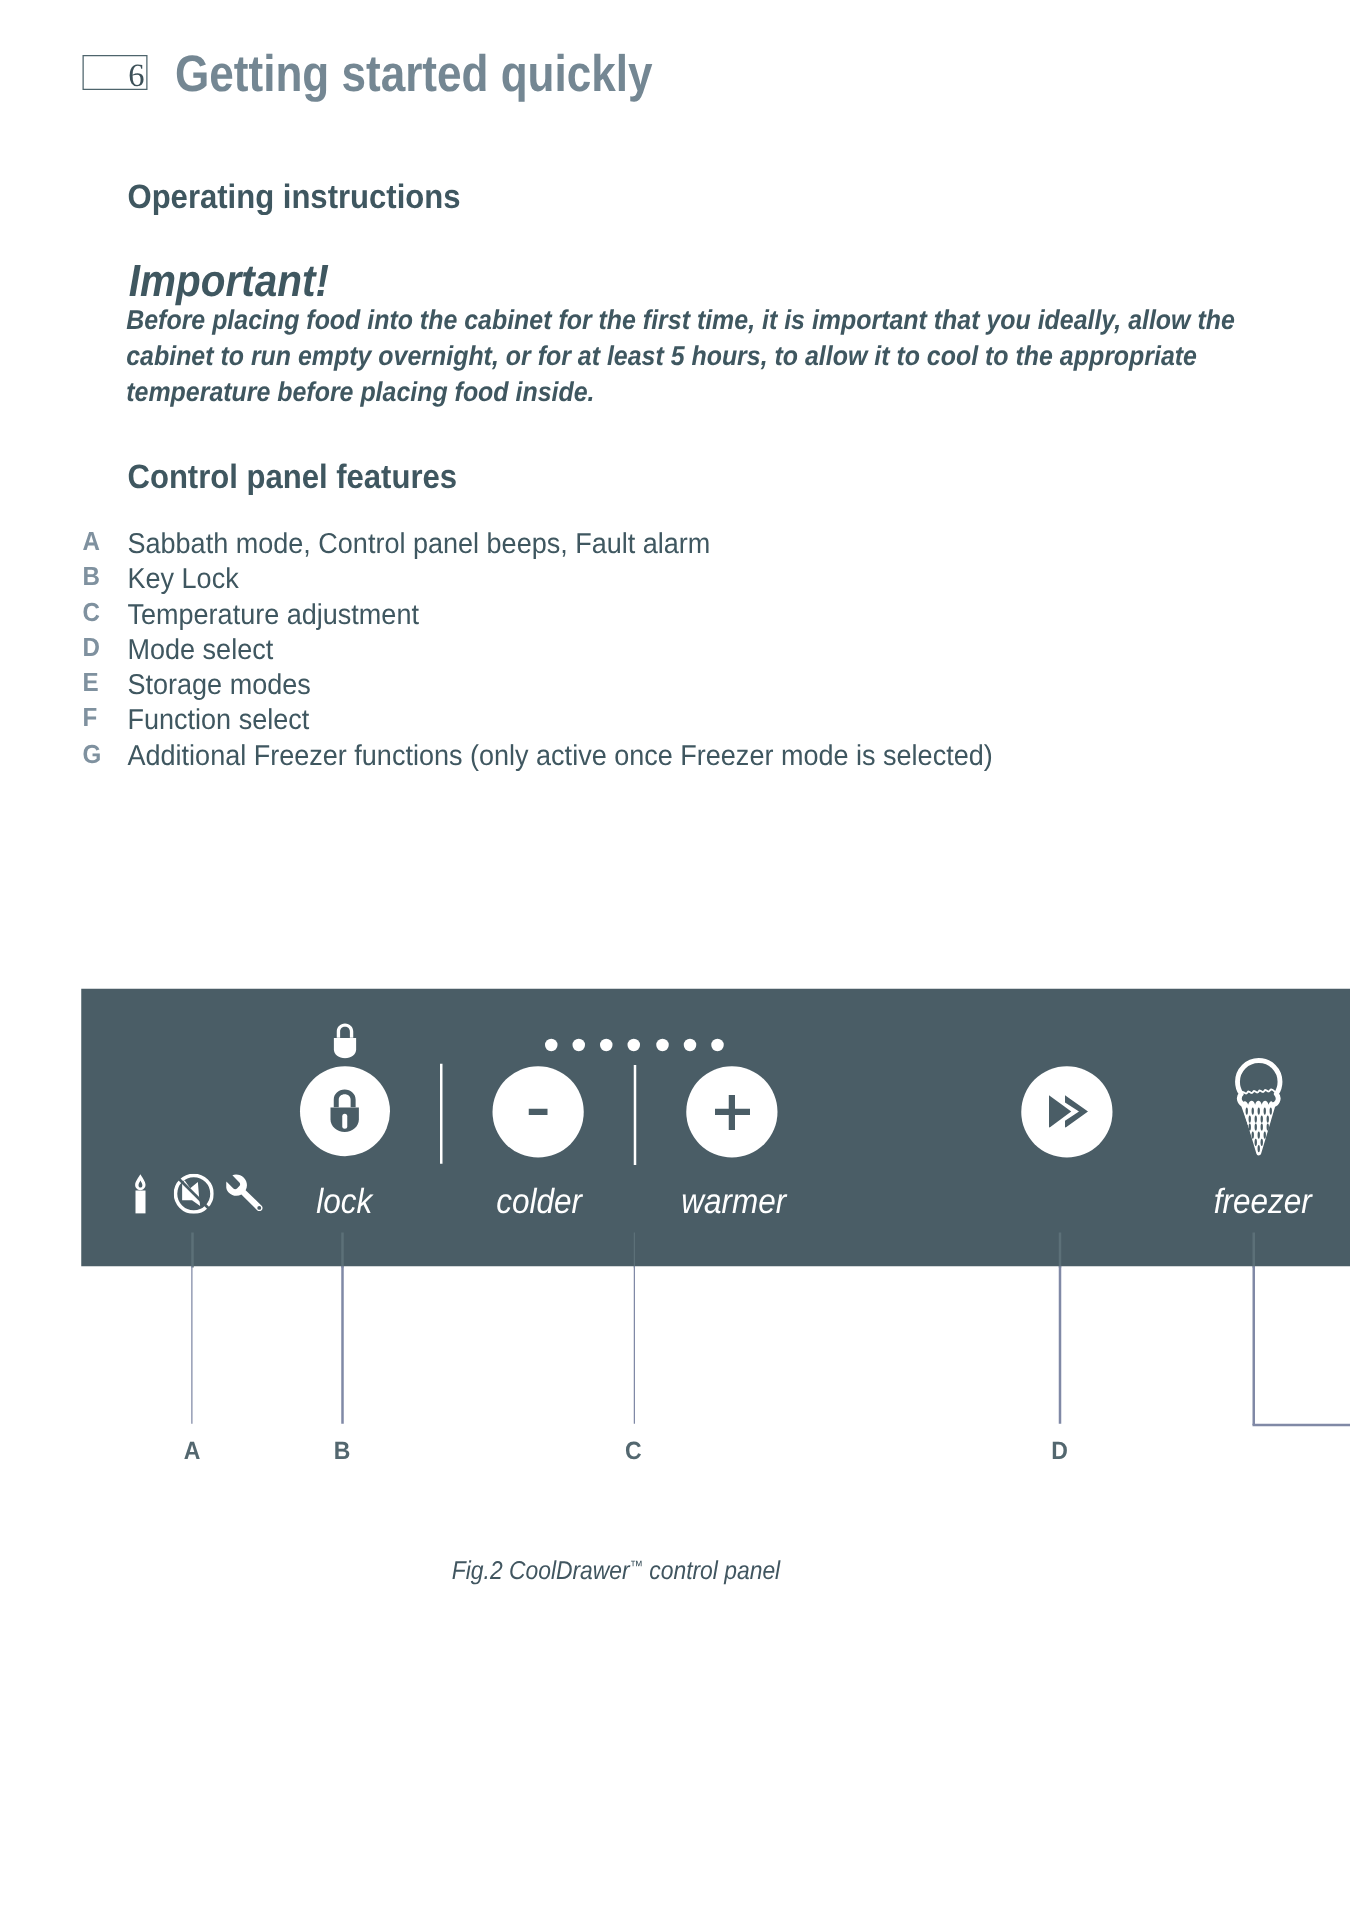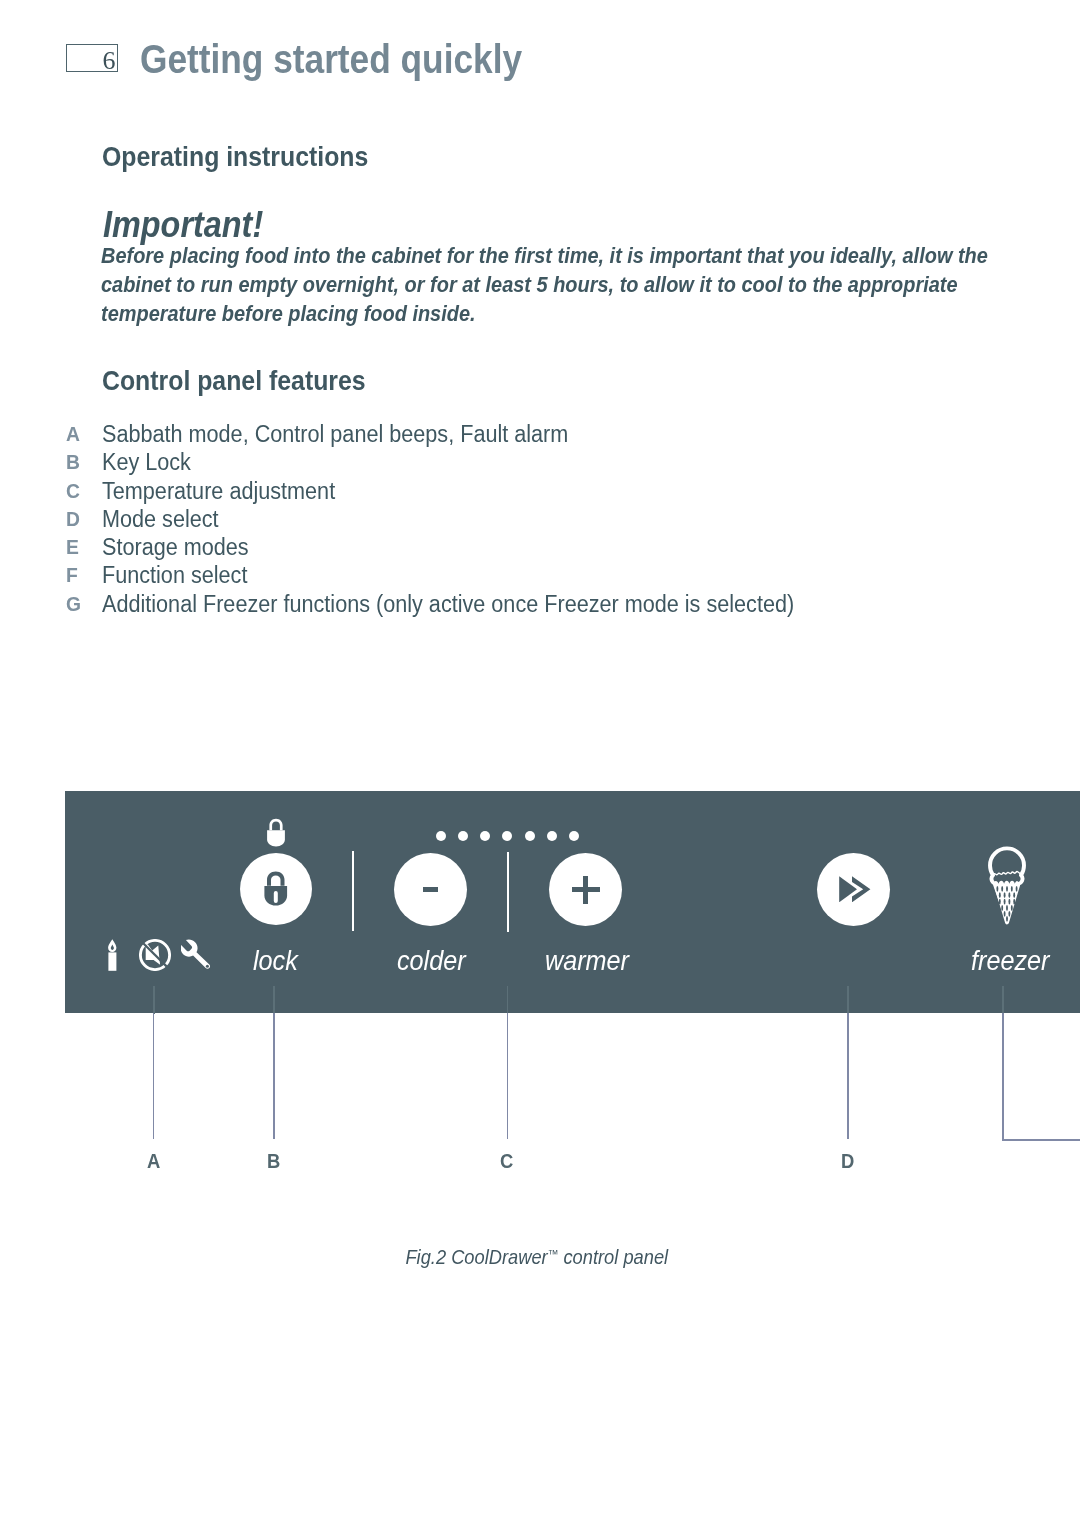--- a/index.html
+++ b/index.html
@@ -52,21 +52,21 @@
 
   .pbar{position:absolute;background:#4a5d66;}
 
   
   .leader{position:absolute;background:#8089a6;width:1.6px;}
   .leader-in{position:absolute;background:#5c7078;width:1.6px;}
   .callout{position:absolute;font-size:20px;font-weight:bold;color:#53676f;
       transform:scaleX(0.92);transform-origin:left top;}
 
   #caption{position:absolute;left:0;top:1245px;width:904px;text-align:center;
-      font-size:20.6px;font-style:italic;color:#415660;white-space:nowrap;padding-left:44px;}
+      font-size:20.6px;font-style:italic;color:#415660;white-space:nowrap;}
   #caption span{display:inline-block;}
   #caption .inner{transform:scaleX(0.888) translateX(46px);transform-origin:center top;}
   #caption .tm{font-size:12px;vertical-align:6px;}
 </style>
 </head>
 <body>
 
 <div class="page">
 
   <div id="page-num-box">

